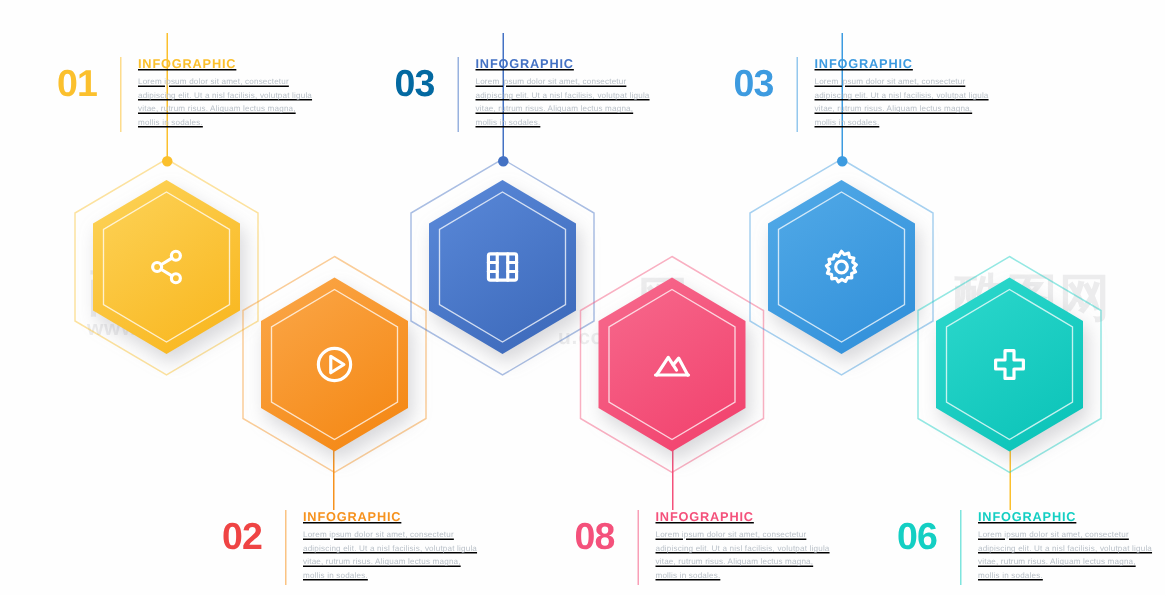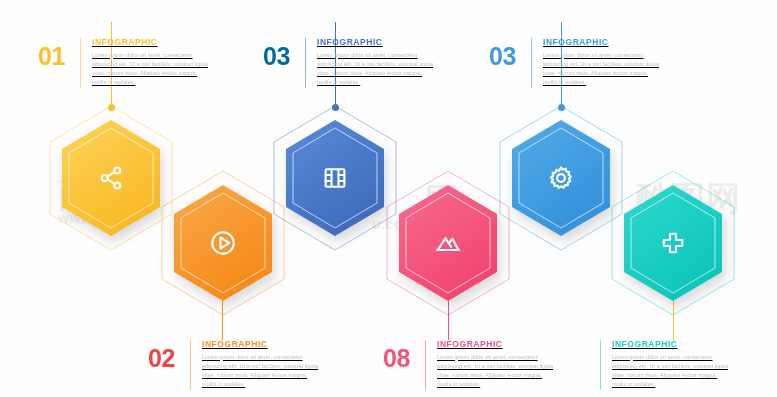--- a/index.html
+++ b/index.html
@@ -380,20 +380,21 @@
   <div class="textblock" style="left:489px; top:38px;">
     <div class="tb-num" style="color:#3d9be0;">03</div>
     <div class="tb-rule" style="background:#3d9be0;"></div>
     <div class="tb-body">
       <div class="tb-title" style="color:#3d9be0;">INFOGRAPHIC</div>
       <div class="tb-desc">Lorem ipsum dolor sit amet, consectetur adipiscing elit. Ut a nisl facilisis, volutpat ligula vitae, rutrum risus. Aliquam lectus magna, mollis in sodales.</div>
     </div>
   </div>
 
   <div class="textblock" style="left:598px; top:340px;">
+    <div class="tb-num" style="color:#14cfc3;">06</div>
     <div class="tb-rule" style="background:#14cfc3;"></div>
     <div class="tb-body">
       <div class="tb-title" style="color:#14cfc3;">INFOGRAPHIC</div>
       <div class="tb-desc">Lorem ipsum dolor sit amet, consectetur adipiscing elit. Ut a nisl facilisis, volutpat ligula vitae, rutrum risus. Aliquam lectus magna, mollis in sodales.</div>
     </div>
   </div>
 
 </div>
 
 </body></html>

